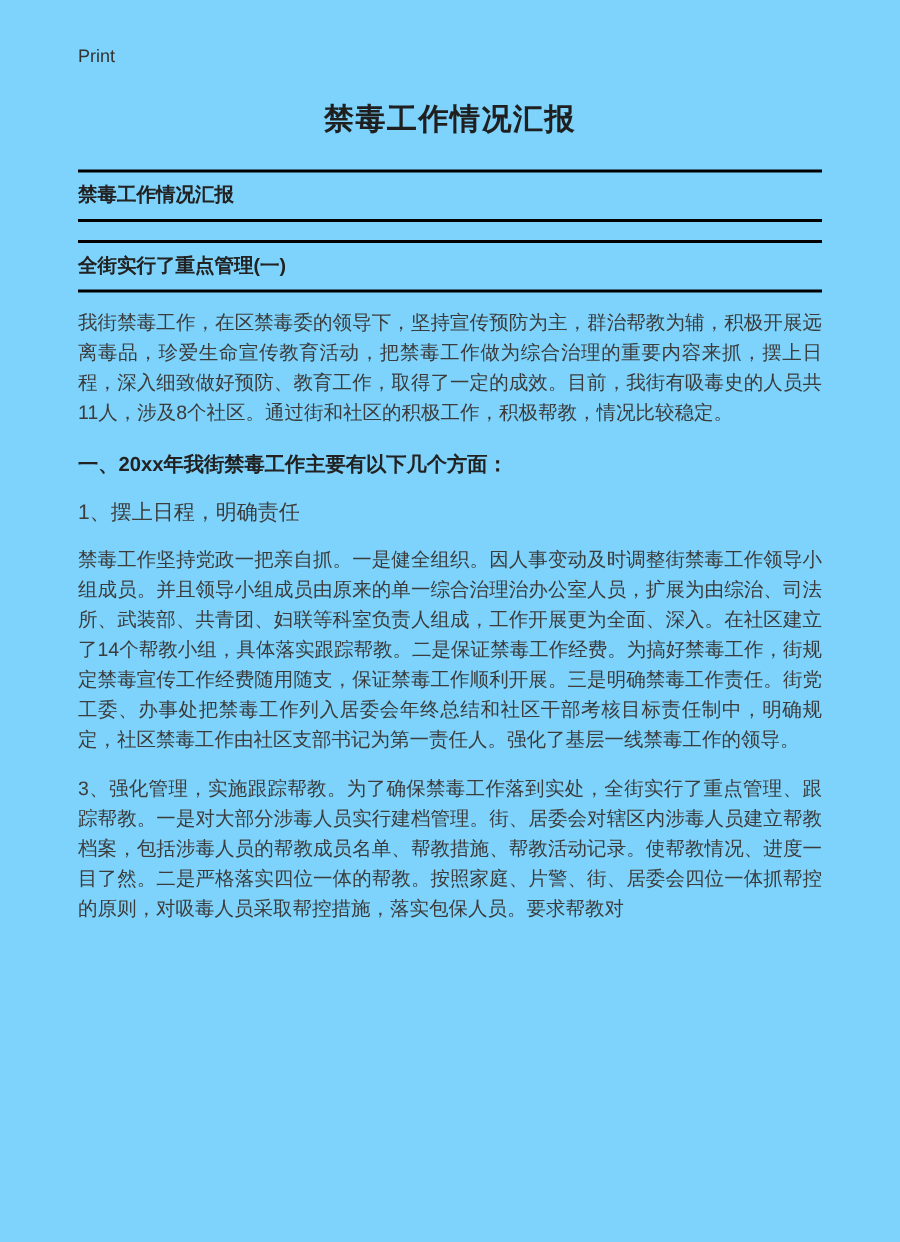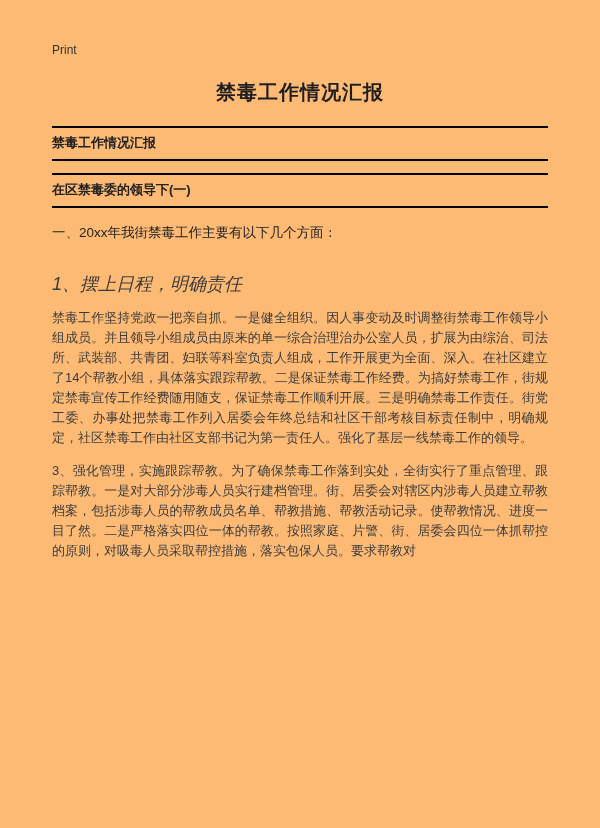--- a/index.html
+++ b/index.html
@@ -9,22 +9,22 @@
     background: #ffffff;
     overflow: hidden;
   }
   body {
     font-family: "Liberation Sans", "DejaVu Sans", sans-serif;
     color: #3c3c3c;
   }
   .page {
     width: 600px;
     height: 828px;
-    padding: 40px 52px 0 52px;
-    background: #fdba74;
+    padding: 28px 52px 0 52px;
+    background: #7dd3fc;
   }
   .print-label {
     font-size: 12px;
     color: #333333;
     margin-bottom: 16px;
     cursor: pointer;
     display: inline-block;
   }
   .doc-title {
     font-size: 20px;
@@ -45,46 +45,46 @@
   }
   .para {
     font-size: 13px;
     line-height: 20px;
     text-align: justify;
     color: #3c3c3c;
     margin: 9px 0 13px 0;
   }
   .bold-heading {
     font-size: 13.5px;
-    font-weight: normal;
+    font-weight: bold;
     color: #222222;
-    margin: 16px 0 30px 0;
+    margin: 16px 0 14px 0;
   }
   .sub-heading {
-    font-size: 18px;
+    font-size: 14px;
     font-weight: normal;
     color: #3c3c3c;
     margin: 14px 0 12px 0;
-    font-style: italic;
   }
 </style>
 </head>
 <body>
 
 <div class="page">
 
   <div class="print-label">Print</div>
 
   <h1 class="doc-title">禁毒工作情况汇报</h1>
 
   <div class="ruled-heading">禁毒工作情况汇报</div>
 
 
-  <div class="ruled-heading">在区禁毒委的领导下(一)</div>
+  <div class="ruled-heading">全街实行了重点管理(一)</div>
 
+  <p class="para">我街禁毒工作，在区禁毒委的领导下，坚持宣传预防为主，群治帮教为辅，积极开展远离毒品，珍爱生命宣传教育活动，把禁毒工作做为综合治理的重要内容来抓，摆上日程，深入细致做好预防、教育工作，取得了一定的成效。目前，我街有吸毒史的人员共11人，涉及8个社区。通过街和社区的积极工作，积极帮教，情况比较稳定。</p>
 
   <h2 class="bold-heading">一、20xx年我街禁毒工作主要有以下几个方面：</h2>
 
   <h3 class="sub-heading">1、摆上日程，明确责任</h3>
 
   <p class="para">禁毒工作坚持党政一把亲自抓。一是健全组织。因人事变动及时调整街禁毒工作领导小组成员。并且领导小组成员由原来的单一综合治理治办公室人员，扩展为由综治、司法所、武装部、共青团、妇联等科室负责人组成，工作开展更为全面、深入。在社区建立了14个帮教小组，具体落实跟踪帮教。二是保证禁毒工作经费。为搞好禁毒工作，街规定禁毒宣传工作经费随用随支，保证禁毒工作顺利开展。三是明确禁毒工作责任。街党工委、办事处把禁毒工作列入居委会年终总结和社区干部考核目标责任制中，明确规定，社区禁毒工作由社区支部书记为第一责任人。强化了基层一线禁毒工作的领导。</p>
 
 
   <p class="para">3、强化管理，实施跟踪帮教。为了确保禁毒工作落到实处，全街实行了重点管理、跟踪帮教。一是对大部分涉毒人员实行建档管理。街、居委会对辖区内涉毒人员建立帮教档案，包括涉毒人员的帮教成员名单、帮教措施、帮教活动记录。使帮教情况、进度一目了然。二是严格落实四位一体的帮教。按照家庭、片警、街、居委会四位一体抓帮控的原则，对吸毒人员采取帮控措施，落实包保人员。要求帮教对</p>
 

